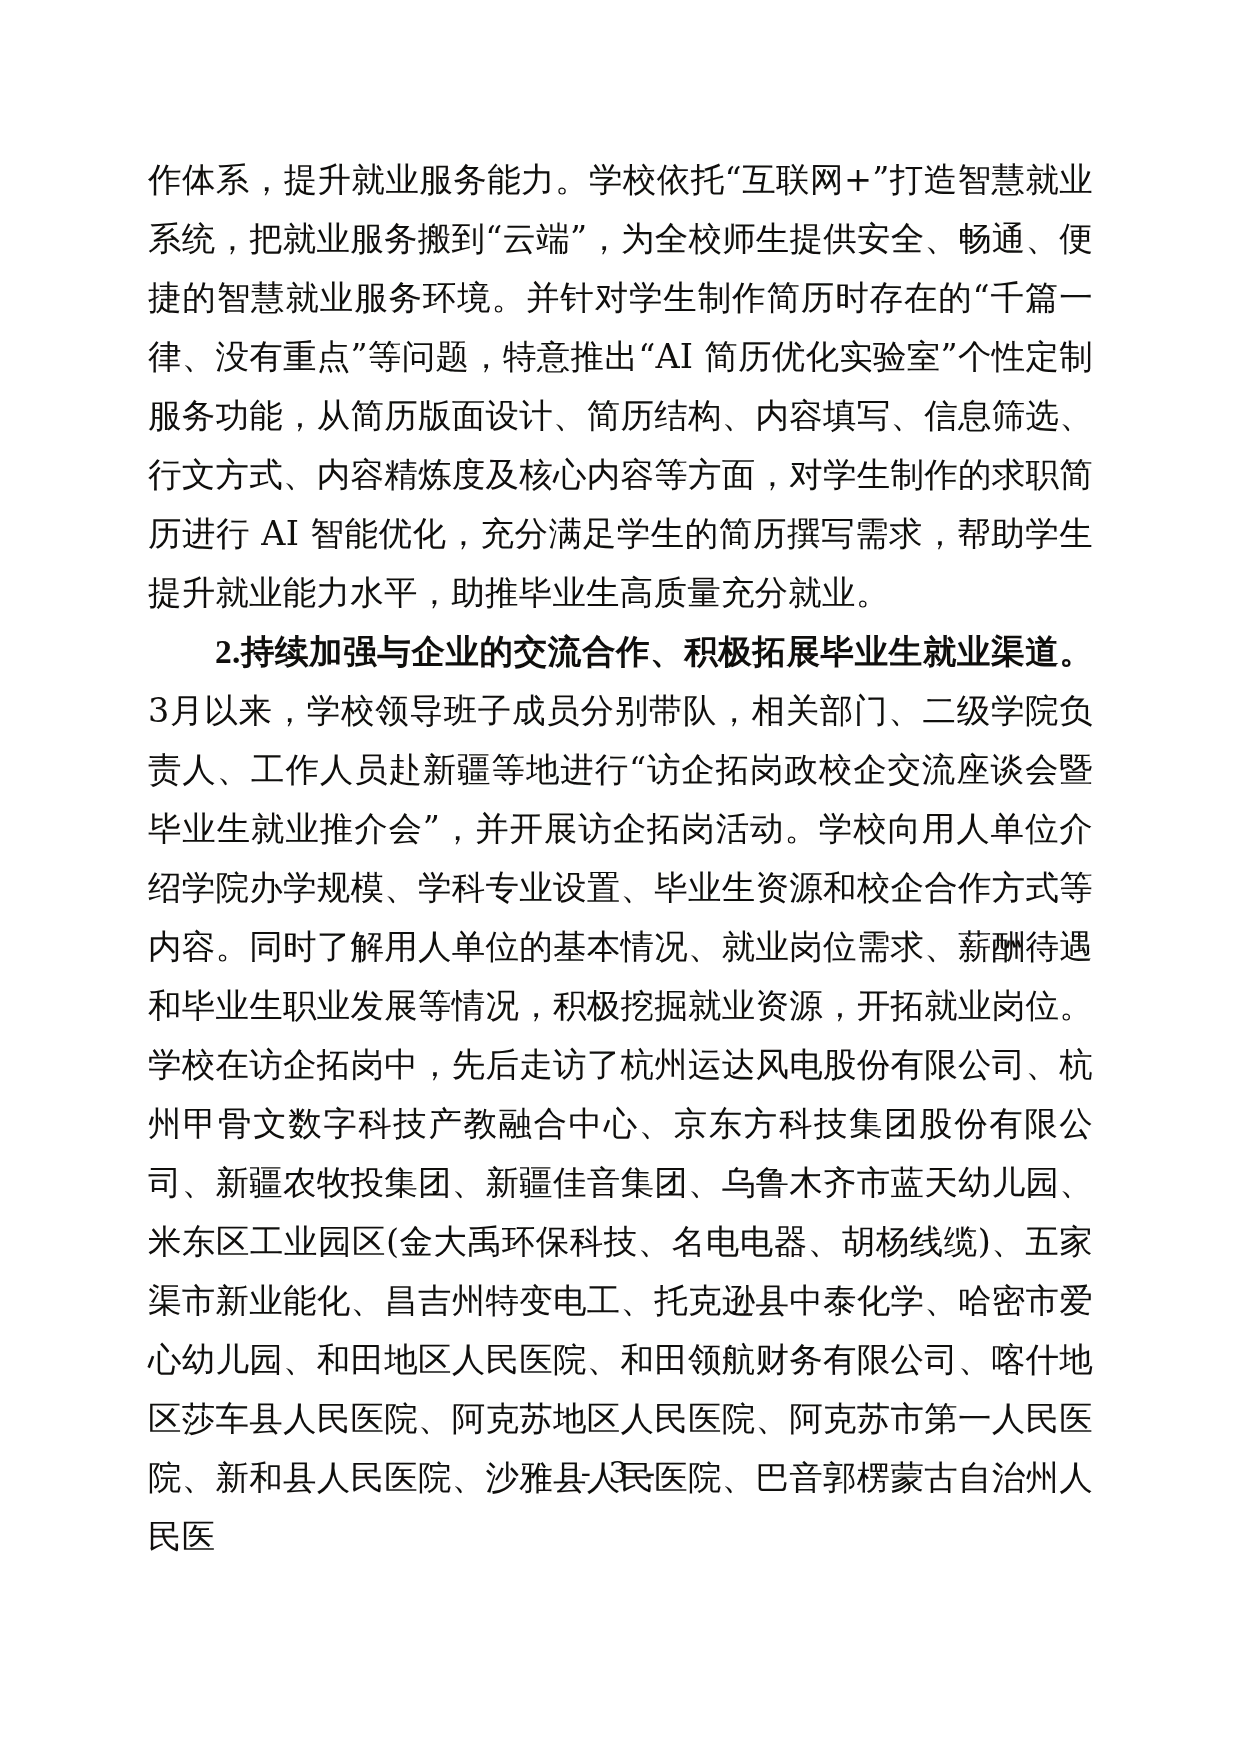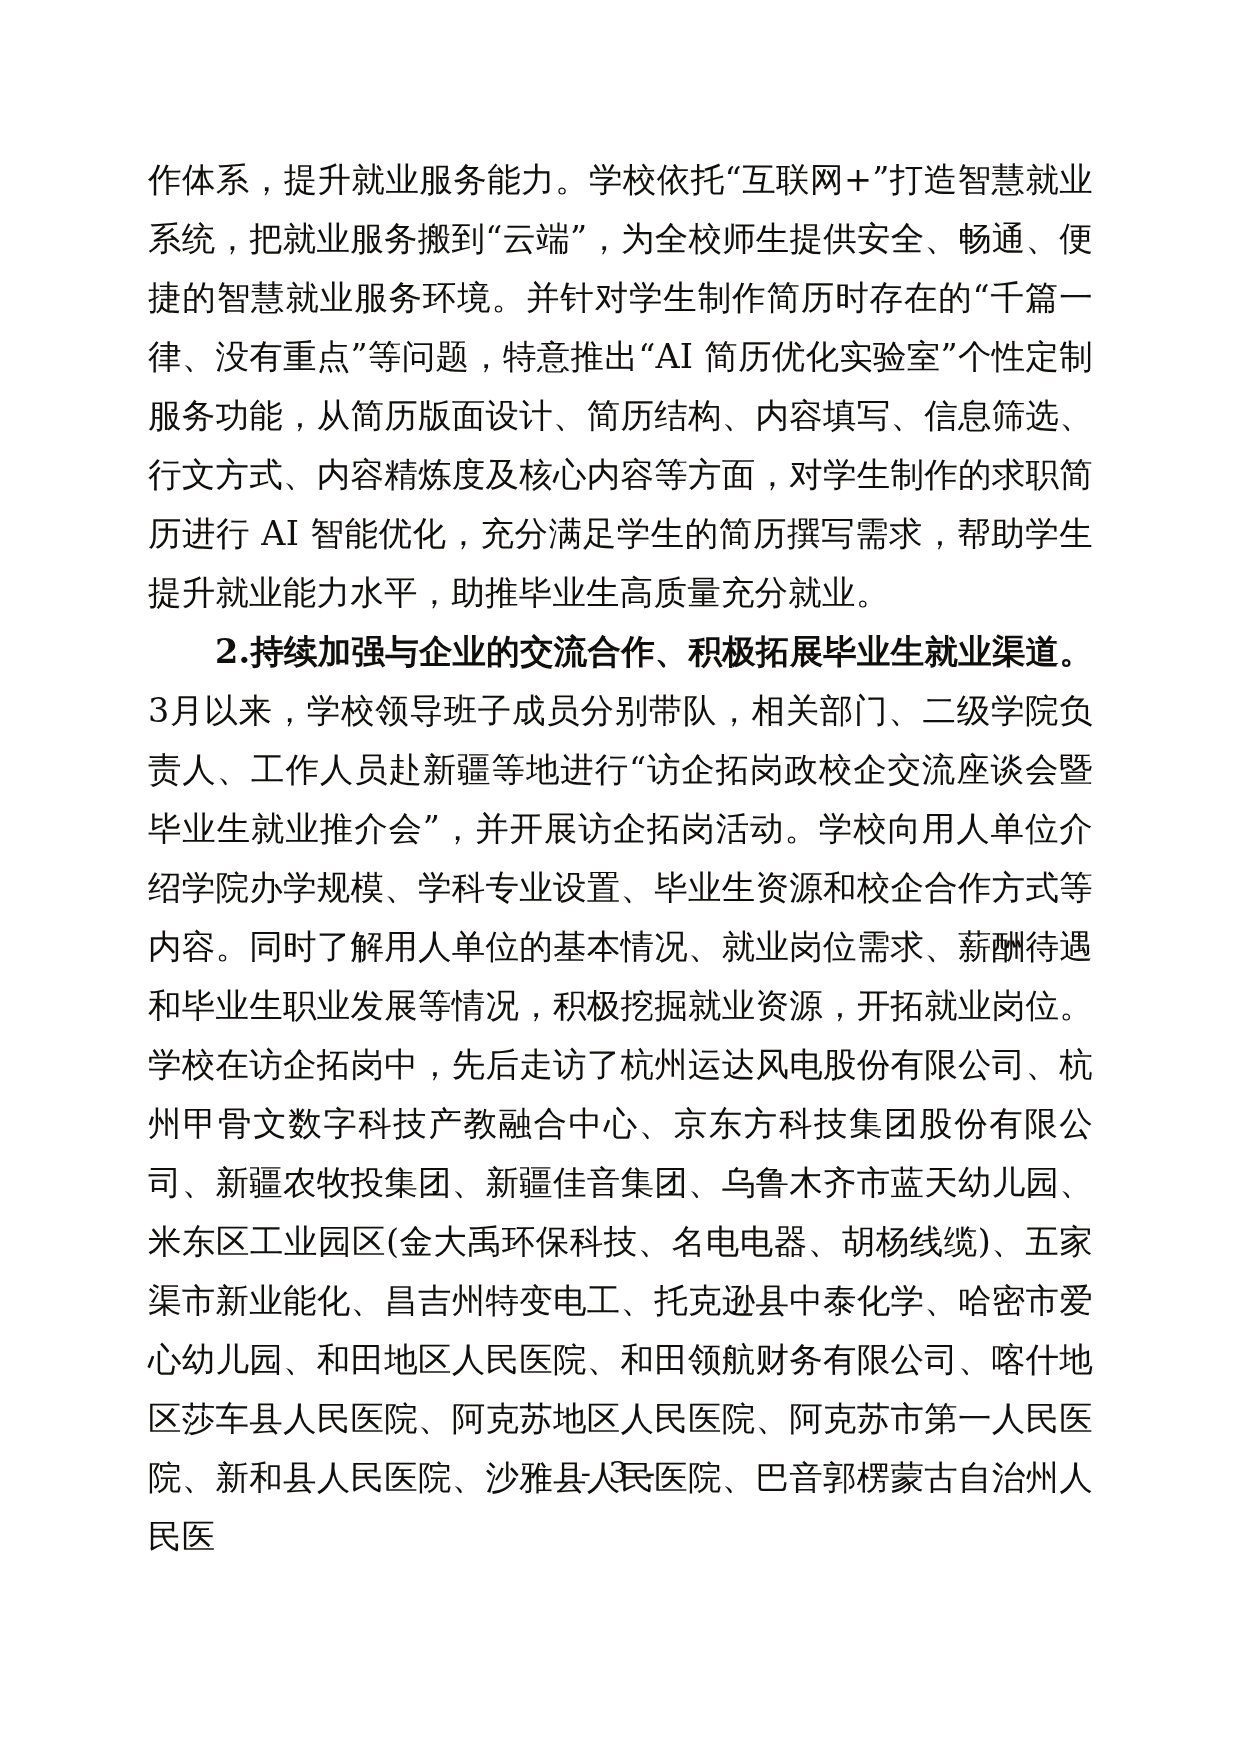--- a/index.html
+++ b/index.html
@@ -33,20 +33,21 @@
     letter-spacing: 0.2px;
   }
   .para + .para {
     margin-top: 0px;
   }
   .indent {
     text-indent: 67px;
   }
   .bold {
     font-weight: bold;
+    font-family: Liberation Serif, serif;
   }
   .footer {
     position: absolute;
     left: 0;
     top: 1455px;
     width: 1240px;
     text-align: center;
     font-family: "DejaVu Serif", "Liberation Serif", serif;
     font-size: 30px;
     color: #100f0d;

